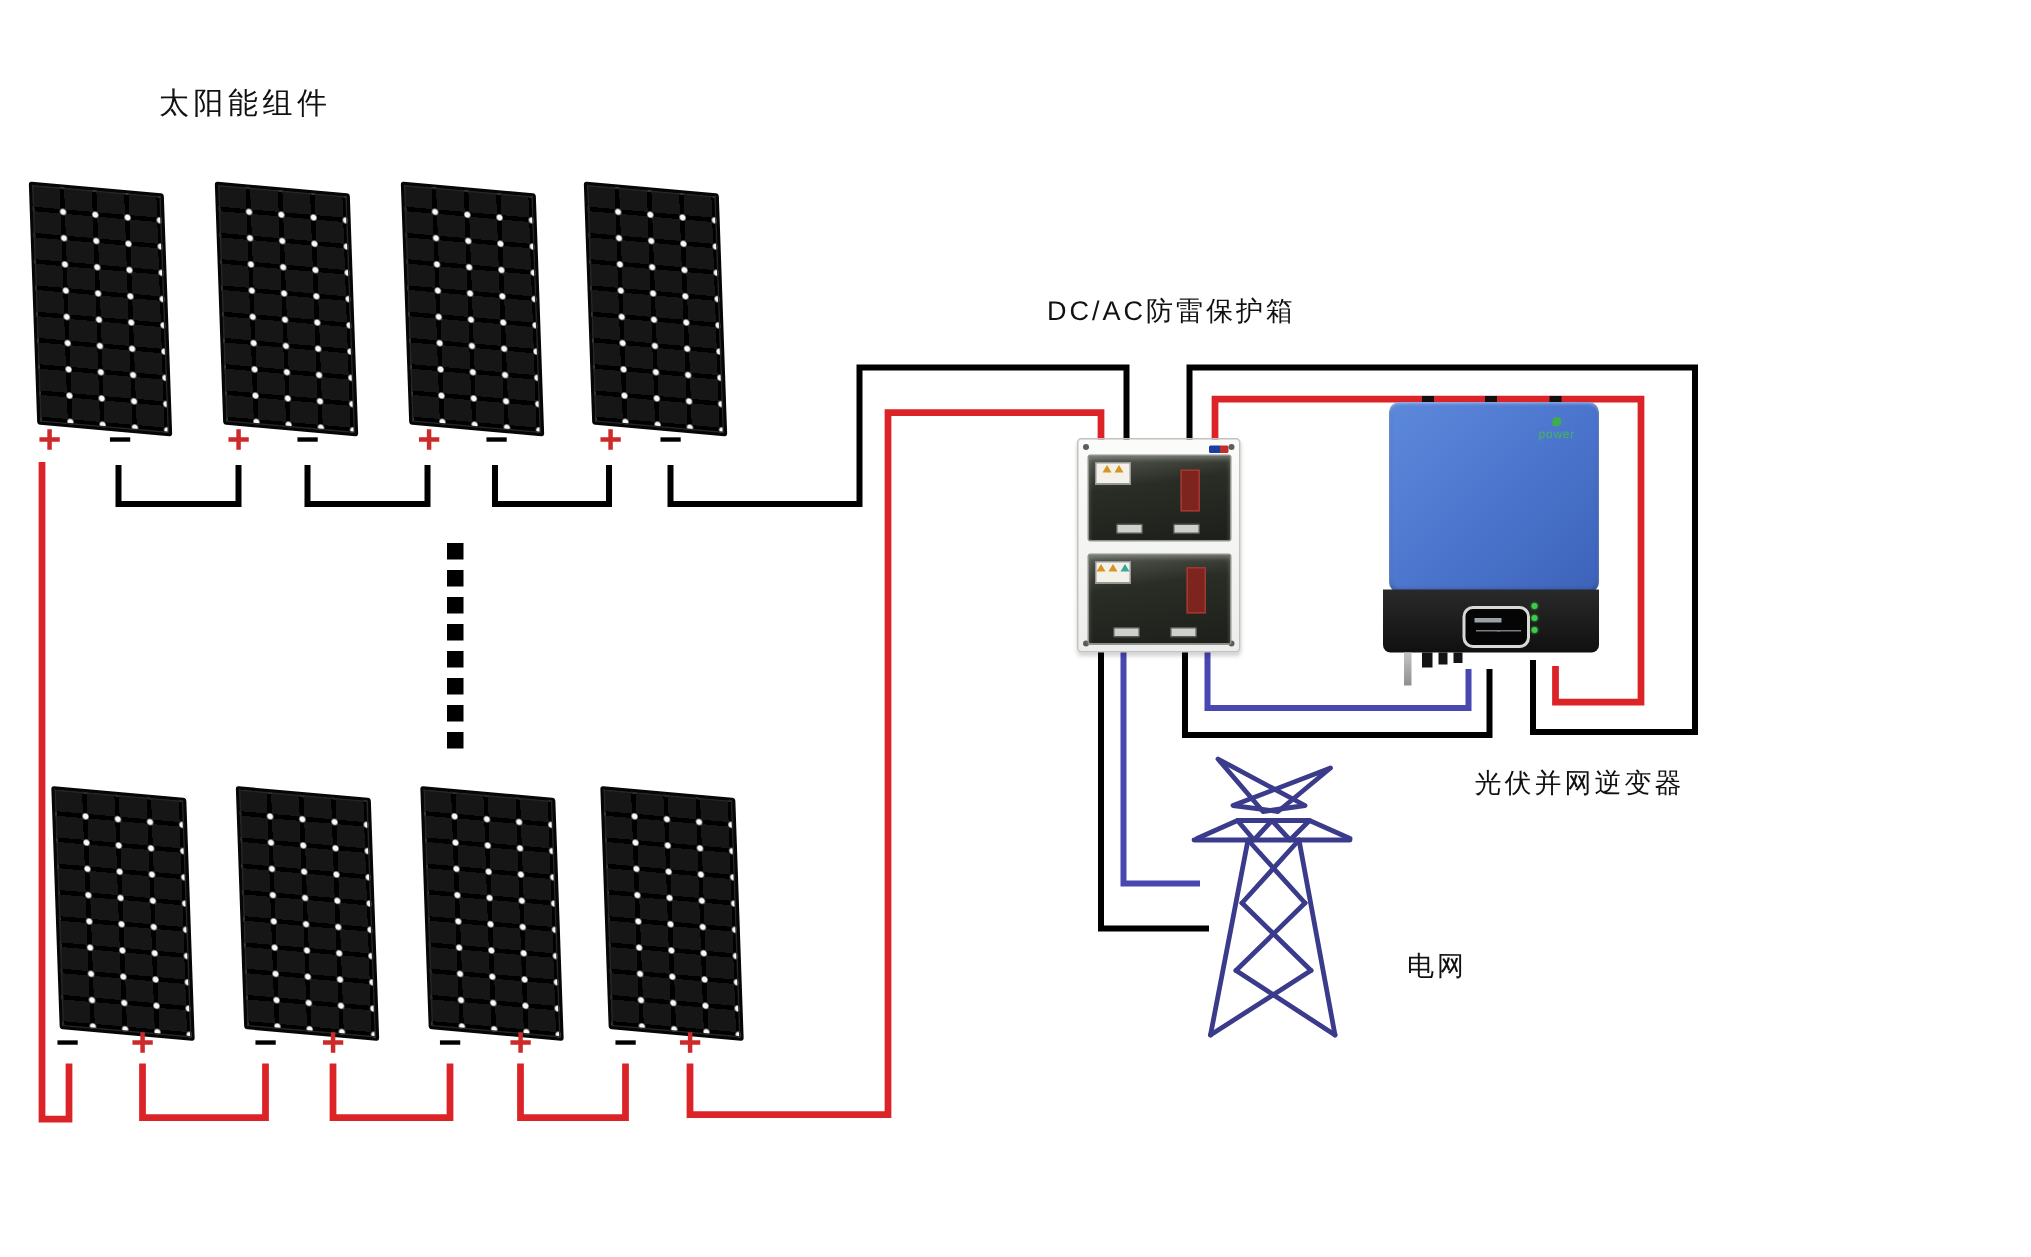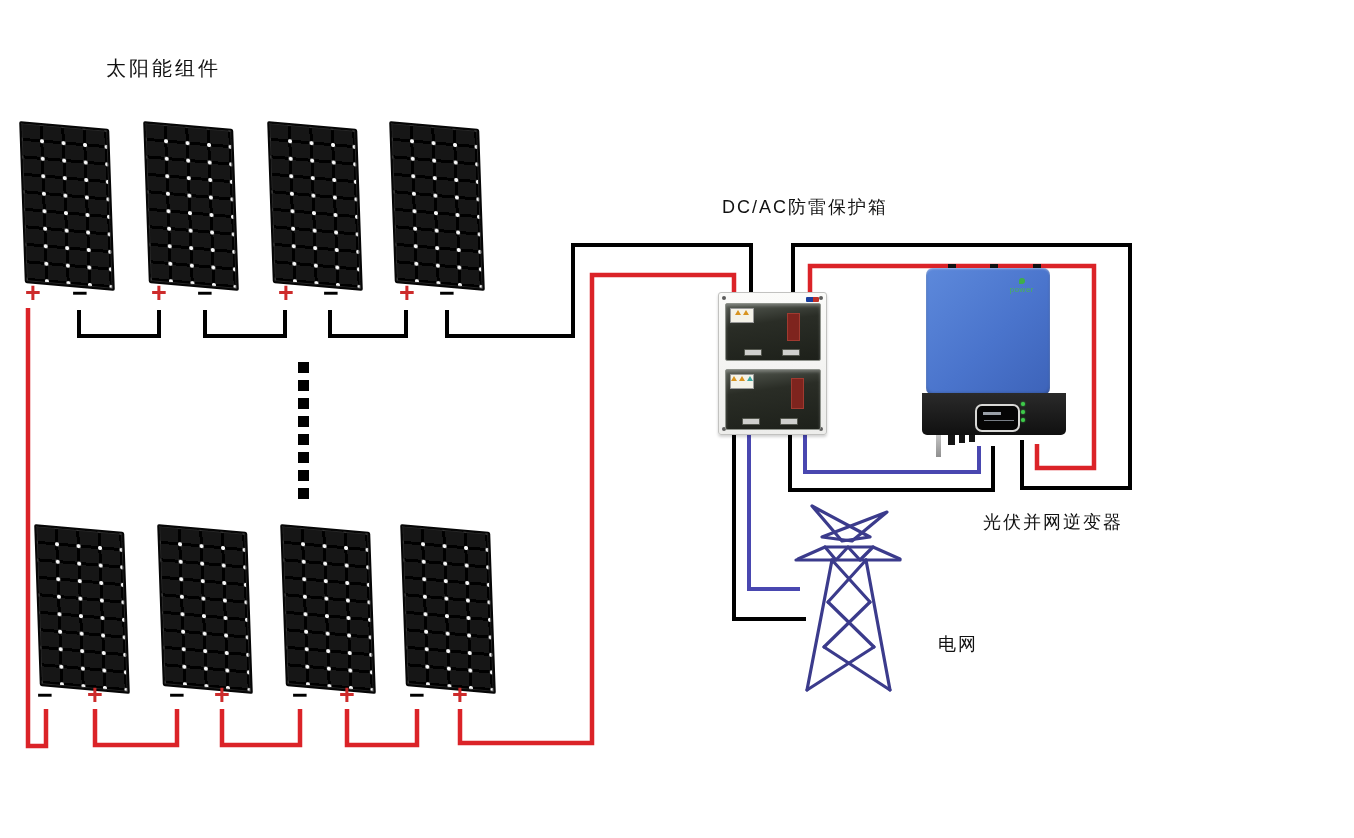--- a/index.html
+++ b/index.html
@@ -2,21 +2,21 @@
 <html><head>
 <meta charset="utf-8">
 <style>
   html,body{margin:0;padding:0;background:#ffffff;}
   .stage{
     position:relative;width:1354px;height:838px;background:#ffffff;overflow:hidden;
     font-family:"Liberation Sans","DejaVu Sans",sans-serif;
   }
   .lbl{position:absolute;color:#111;font-size:18px;letter-spacing:2px;white-space:nowrap;}
   .lbl-solar{left:106px;top:55px;font-size:20px;letter-spacing:3px;}
-  .lbl-box{left:698px;top:195px;margin-left:24px;}
+  .lbl-box{left:698px;top:195px;}
   .lbl-inverter{left:983px;top:510px;}
   .lbl-grid{left:938px;top:632px;}
 
   svg.wires{position:absolute;left:0;top:0;}
   .wire-black{fill:none;stroke:#000000;stroke-width:4;}
   .wire-red{fill:none;stroke:#db2328;stroke-width:4.5;}
   .wire-blue{fill:none;stroke:#4947b0;stroke-width:4;}
 
   
   .panel{
@@ -52,21 +52,21 @@
   .sticker{position:absolute;left:4px;top:4px;width:24px;height:15px;background:#f4f2e8;border:1px solid #999;
     display:flex;align-items:flex-start;justify-content:center;gap:2px;padding-top:1px;box-sizing:border-box;}
   .tri{width:0;height:0;border-left:3px solid transparent;border-right:3px solid transparent;border-bottom:5px solid #d89420;}
   .tri.teal{border-bottom-color:#3aa6a0;}
   .breaker{position:absolute;width:11px;background:#7e241e;border:1px solid #a03a30;}
   .latch{position:absolute;bottom:4px;width:16px;height:5px;background:#cfcfcd;border:1px solid #55584f;border-radius:1px;}
 
   
   .inverter{position:absolute;left:922px;top:264px;width:144px;height:171px;}
   .inv-tab{position:absolute;top:0;width:8px;height:6px;background:#111;}
-  .inv-blue{position:absolute;left:4px;top:4px;width:124px;height:127px;border-radius:7px;
+  .inv-blue{position:absolute;left:4px;top:4px;width:140px;height:127px;border-radius:7px;
     background:linear-gradient(135deg,#5d89db 0%,#4a74cc 55%,#3d63b9 100%);
     box-shadow:inset 0 1px 2px rgba(255,255,255,.4), inset 0 -2px 3px rgba(0,0,0,.25);}
   .inv-logo{position:absolute;right:16px;top:10px;display:flex;flex-direction:column;align-items:center;gap:1px;}
   .inv-logo .leaf{width:6px;height:6px;border-radius:50% 50% 50% 0;background:#3fae49;}
   .inv-logo .brand{font-size:8px;color:#49b553;letter-spacing:.5px;}
   .inv-black{position:absolute;left:0;top:129px;width:144px;height:42px;border-radius:0 0 5px 5px;
     background:linear-gradient(#2a2a2a,#101010);}
   .inv-display{position:absolute;left:53px;top:11px;width:41px;height:24px;background:#050505;
     border:2px solid #d8d8d6;border-radius:7px;}
   .inv-display:after{content:"";position:absolute;left:6px;top:6px;width:18px;height:3px;background:#9aa0a8;

